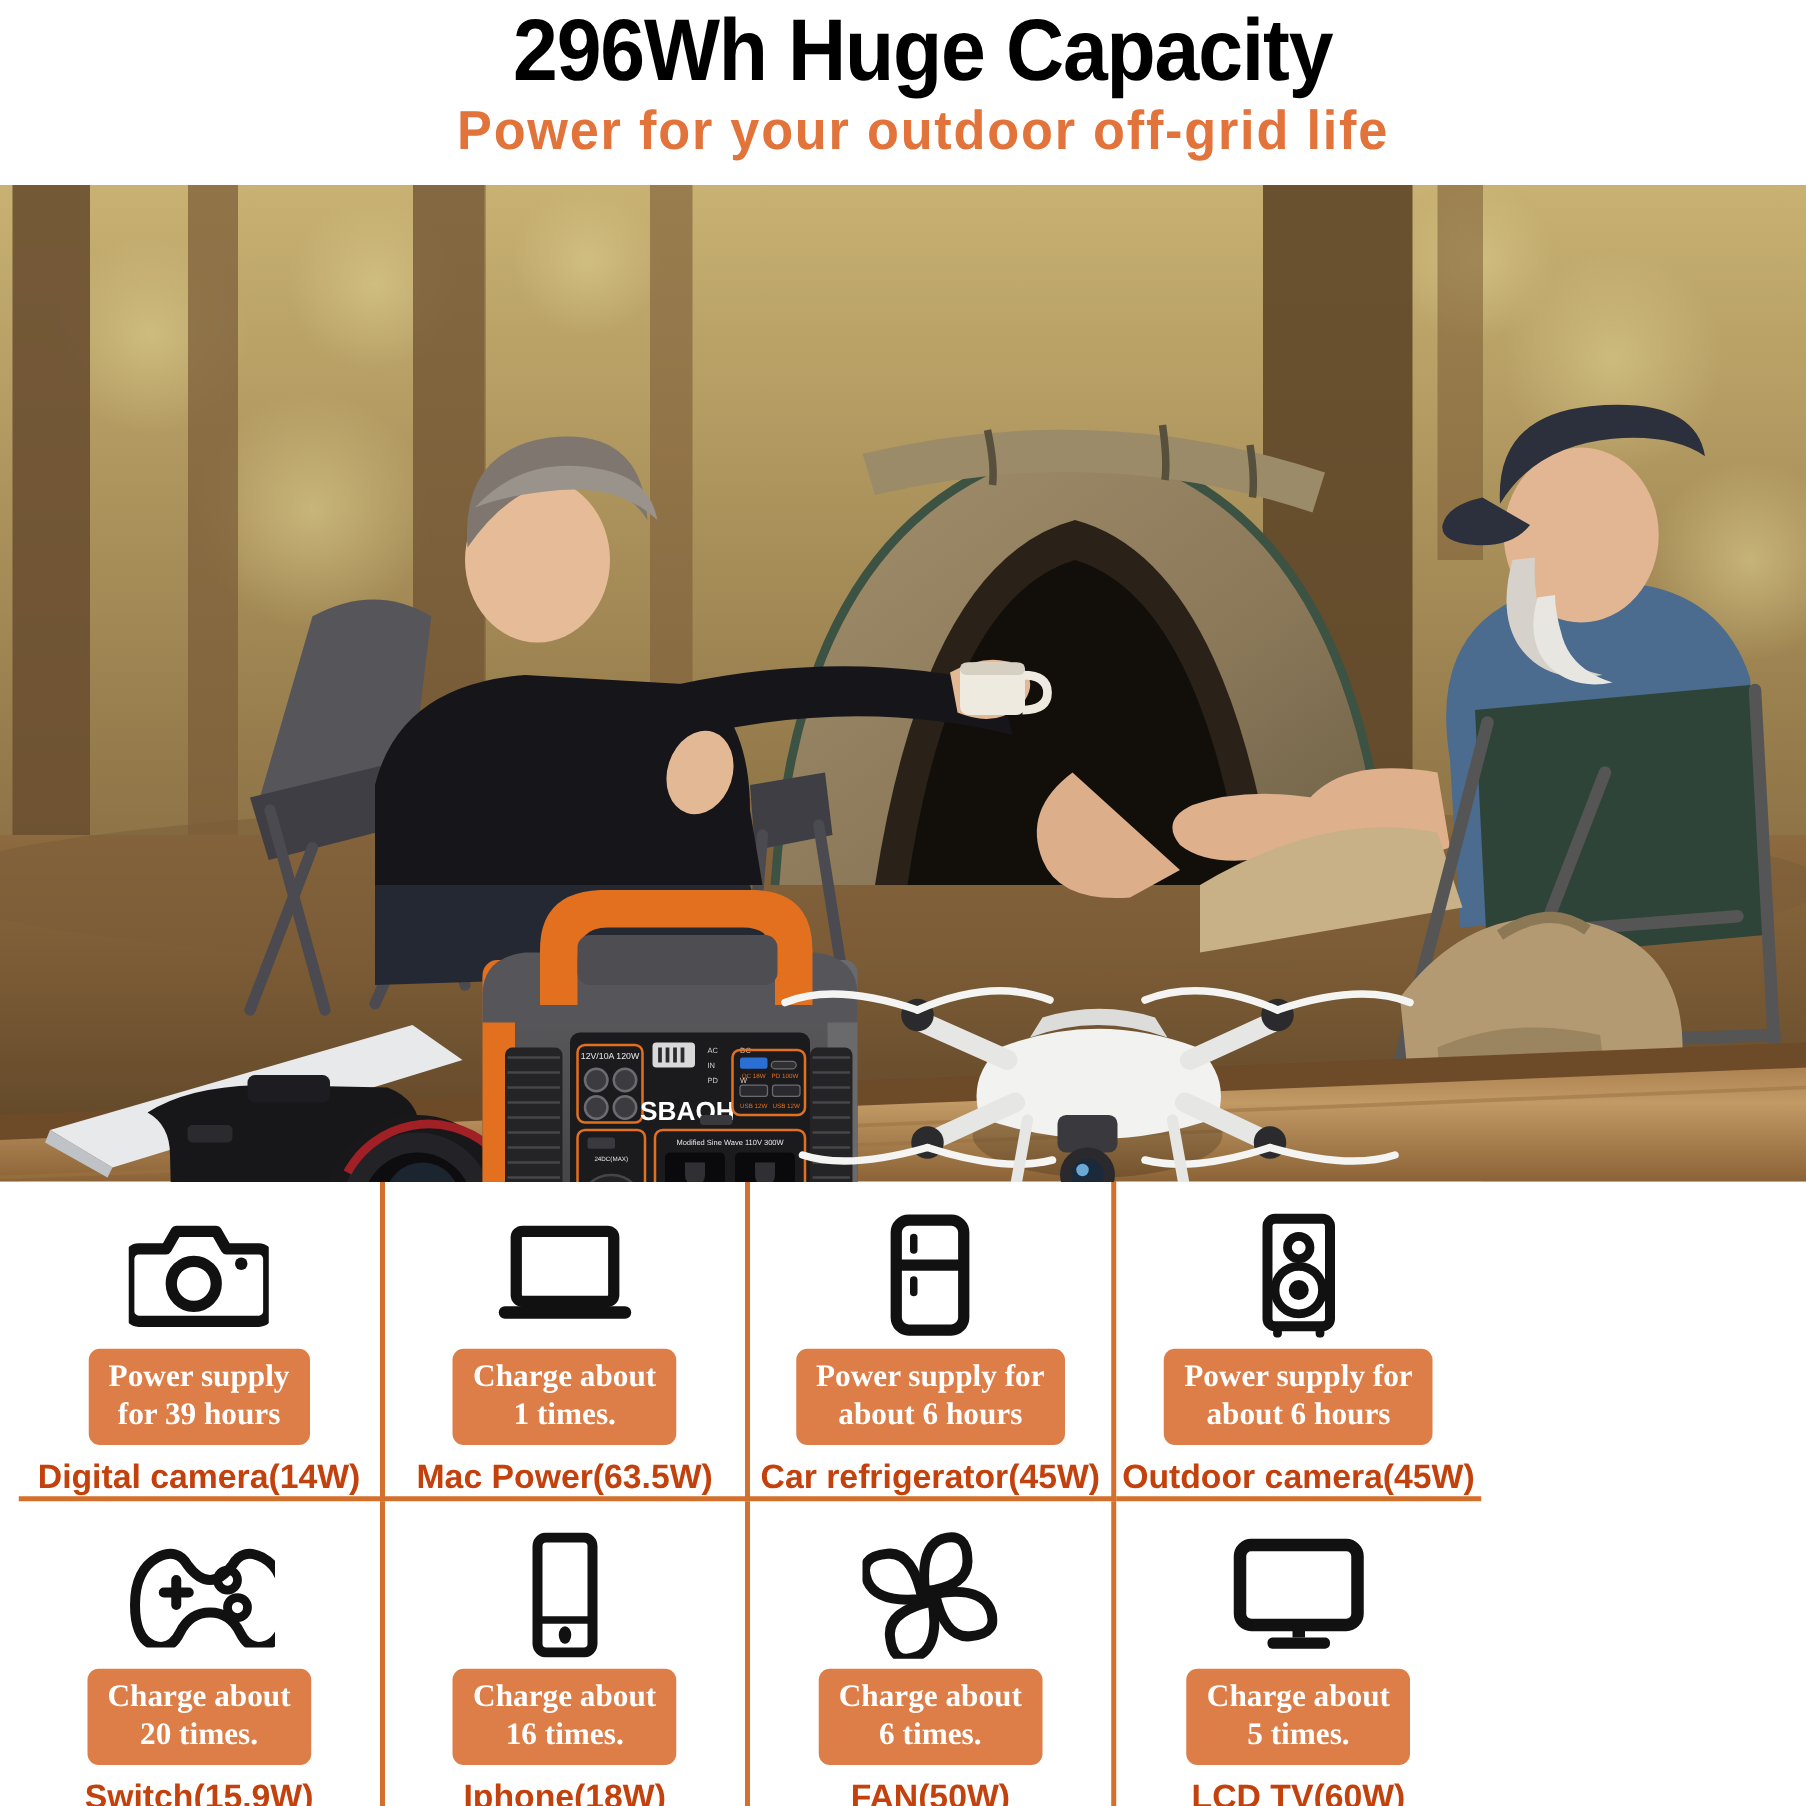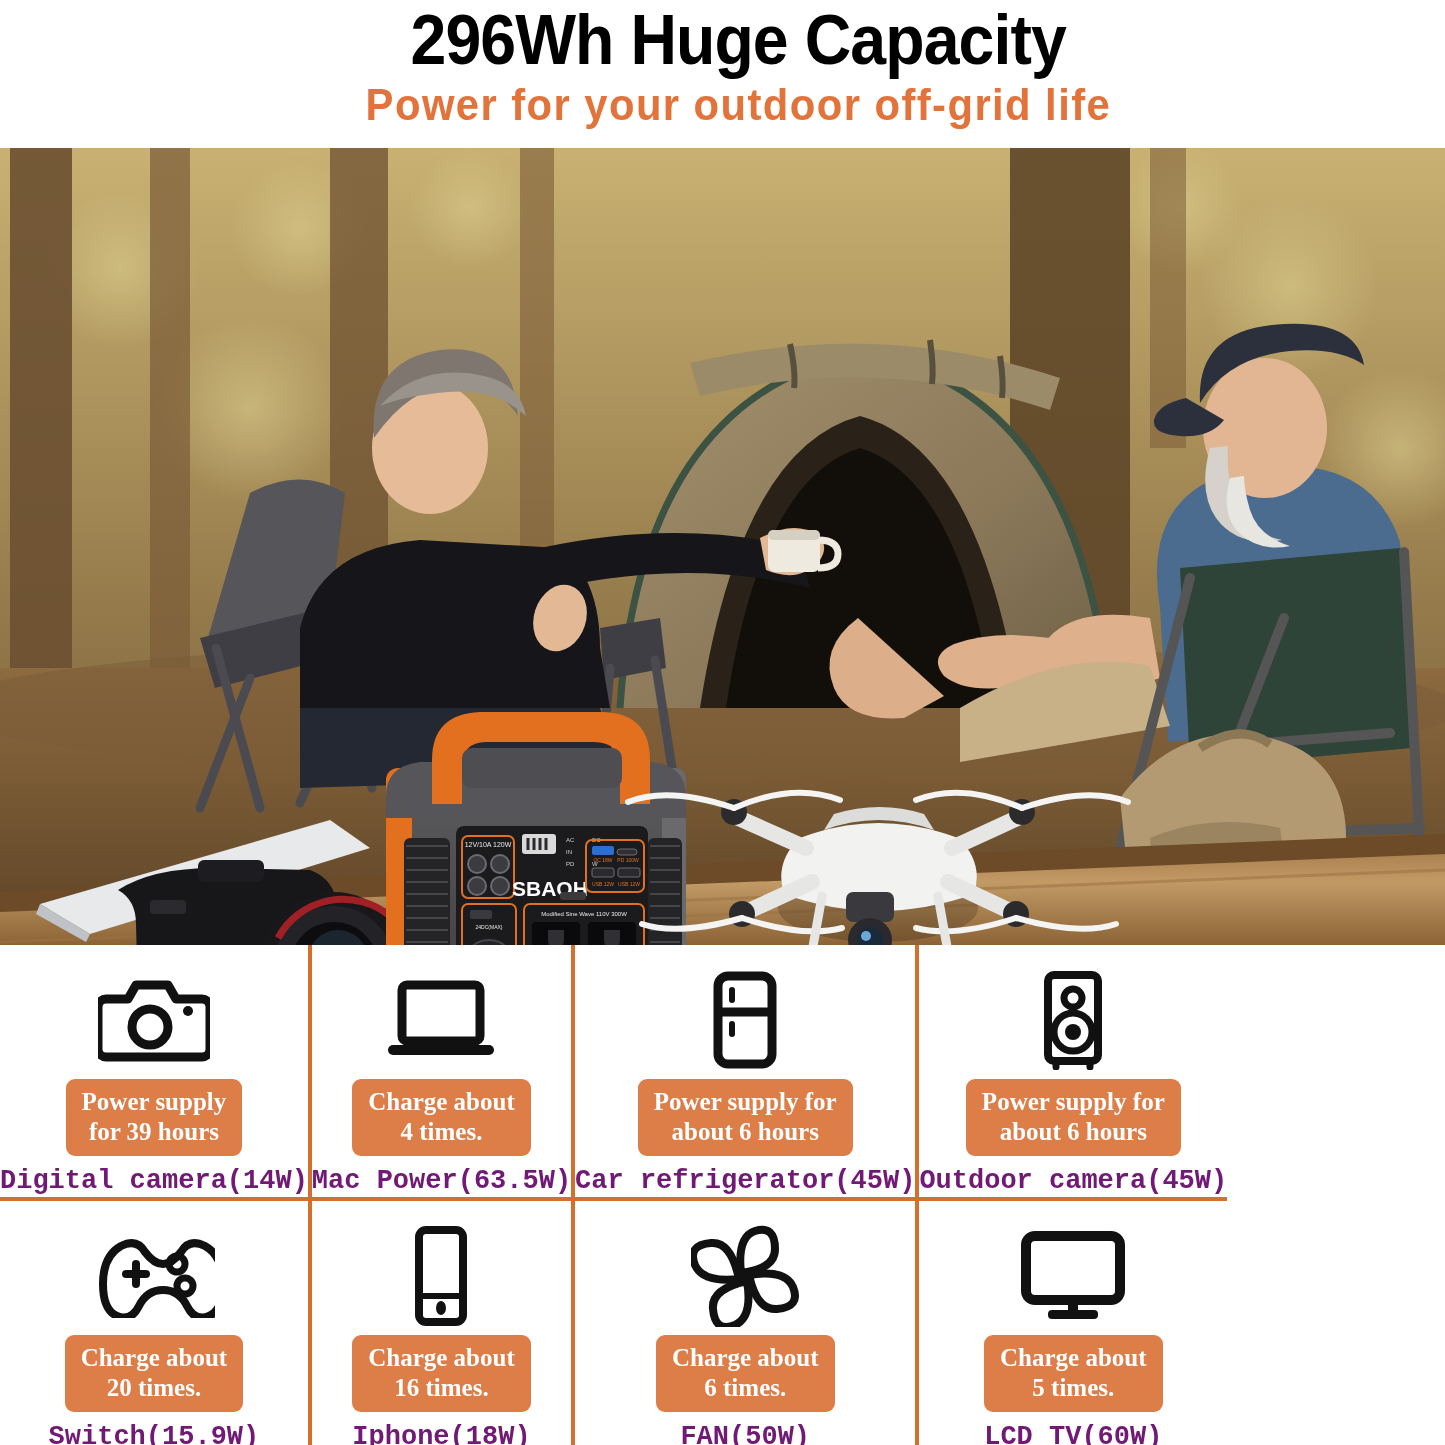--- a/index.html
+++ b/index.html
@@ -9,28 +9,28 @@
   
   .header{height:148px;display:flex;flex-direction:column;align-items:center;justify-content:flex-start;padding-top:2px;box-sizing:border-box;padding-left:32px;}
   .title{font-family:"Liberation Sans",sans-serif;font-weight:bold;font-size:70px;line-height:76px;color:#000;letter-spacing:-1px;transform:scaleX(.92);transform-origin:center;white-space:nowrap;}
   .subtitle{font-family:"Liberation Sans",sans-serif;font-weight:bold;font-size:44px;line-height:50px;color:#E2733A;letter-spacing:1.5px;transform:scaleX(.95);transform-origin:center;white-space:nowrap;margin-top:2px;}
 
   
   .hero{position:relative;width:1445px;height:797px;overflow:hidden;background:#84cc16;}
   .hero svg{display:block;width:1445px;height:797px;}
 
   
-  .grid{position:relative;width:1170px;height:500px;display:grid;grid-template-columns:repeat(4,1fr);grid-template-rows:1fr 1fr;background:#fff;}
+  .grid{position:relative;width:1170px;height:500px;display:grid;grid-template-columns:repeat(4,1fr);grid-template-rows:1fr 1fr;background:#fff;margin-left:15px;}
   .cell{position:relative;display:flex;flex-direction:column;align-items:center;justify-content:flex-start;box-sizing:border-box;padding-top:16px;}
   .cell.bl{border-right:4px solid #D2702C;}
   .cell.bb{border-bottom:4px solid #D2702C;}
   .icon-wrap{height:118px;display:flex;align-items:center;justify-content:center;}
   .icon-wrap svg{display:block;}
   .badge{background:#DD7D47;border-radius:9px;color:#fff;font-family:"Liberation Serif",serif;font-weight:bold;font-size:25px;line-height:30px;text-align:center;padding:8px 16px 9px 16px;min-width:176px;box-sizing:border-box;}
-  .cap{font-family:Liberation Mono, monospace;font-weight:bold;font-size:27px;line-height:32px;color:#701a75;text-align:center;margin-top:9px;white-space:nowrap;}
+  .cap{font-family:Liberation Sans, sans-serif;font-weight:bold;font-size:27px;line-height:32px;color:#c2410c;text-align:center;margin-top:9px;white-space:nowrap;}
 </style>
 </head>
 <body>
 
 <div class="page">
 
   <div class="header">
     <div class="title">296Wh Huge Capacity</div>
     <div class="subtitle">Power for your outdoor off-grid life</div>
   </div>
@@ -335,21 +335,21 @@
 
     <div class="cell bl bb">
       <div class="icon-wrap">
         <svg width="118" height="86" viewBox="0 0 118 86">
           <rect x="20" y="8" width="78" height="56" rx="5" fill="none" stroke="#111" stroke-width="9"></rect>
           <rect x="6" y="68" width="106" height="10" rx="5" fill="#111"></rect>
         </svg>
       </div>
       <div class="badge">
         <span>Charge about</span><br>
-        <span>4 times.</span>
+        <span>1 times.</span>
       </div>
       <div class="cap">Mac Power(63.5W)</div>
     </div>
 
     <div class="cell bl bb">
       <div class="icon-wrap">
         <svg width="70" height="100" viewBox="0 0 70 100">
           <rect x="8" y="6" width="54" height="88" rx="10" fill="none" stroke="#111" stroke-width="9"></rect>
           <path d="M8 42 H62" stroke="#111" stroke-width="9"></path>
           <path d="M22 20 v10" stroke="#111" stroke-width="6" stroke-linecap="round"></path>

